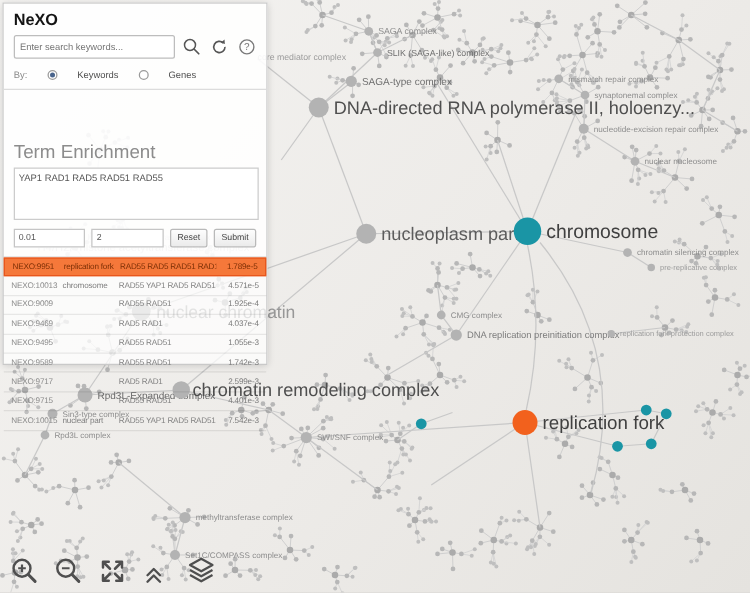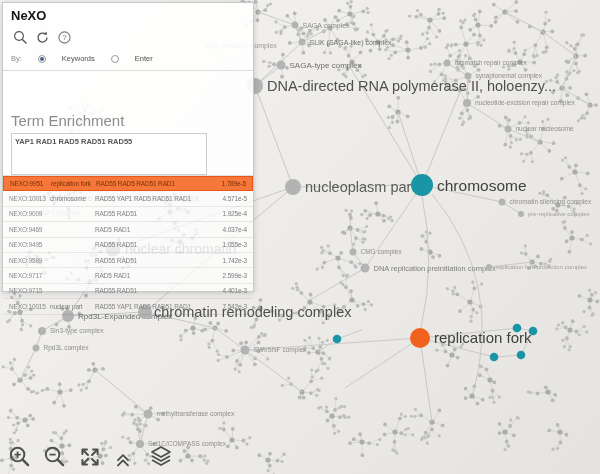--- a/index.html
+++ b/index.html
@@ -3,39 +3,39 @@
 <meta charset="utf-8">
 <style>
   html,body{margin:0;padding:0;background:#dddbd8;}
   .stage{position:relative;width:600px;height:474px;overflow:hidden;
          background:linear-gradient(130deg,#f4f3f1 0%,#edebe8 55%,#e5e3df 100%);
          font-family:"Liberation Sans",sans-serif;}
   #graph-svg{position:absolute;left:0;top:0;z-index:1;}
   #graph-svg text{font-family:"Liberation Sans",sans-serif;}
 
   
-  .panel{position:absolute;left:2px;top:2px;width:252px;height:290px;z-index:5;
+  .panel{position:absolute;left:2px;top:2px;width:212px;height:290px;z-index:5;
          background:rgba(255,255,255,0.72);border:1px solid #c9c9c9;
          box-shadow:0 1px 6px rgba(0,0,0,0.18);box-sizing:border-box;}
   .panel-top{background:rgba(255,255,255,0.62);}
   .panel-title{padding:5px 8px 2px;font-size:13px;font-weight:bold;color:#141414;}
   .search-row{display:flex;align-items:center;gap:4px;padding:3px 7px 0 8px;}
   .search-input{flex:1;min-width:0;height:17px;font-size:7.5px;color:#555;
         border:1px solid #bdbdbd;border-radius:2px;padding:0 4px;background:#fff;outline:none;
         font-family:"Liberation Sans",sans-serif;}
   .picon{width:18px;height:18px;display:flex;align-items:center;justify-content:center;cursor:pointer;}
   .by-row{display:flex;gap:16px;padding:8px 8px 7px;font-size:7.5px;color:#8a8a8a;}
   .radio-item{display:flex;align-items:center;gap:16px;color:#4f4f4f;cursor:pointer;}
   .radio{width:8px;height:8px;border:1px solid #9a9a9a;border-radius:50%;background:#fff;position:relative;box-sizing:border-box;}
   .radio.checked::after{content:"";position:absolute;left:1px;top:1px;right:1px;bottom:1px;border-radius:50%;background:#49648c;}
   .divider{border-top:1px solid #dcdcdc;}
   .section-heading{padding:5px 8px 4px;font-size:15px;color:#8c8c8c;margin-top:36px;}
   .query-box{display:block;margin:0 8px;width:196px;box-sizing:border-box;height:42px;resize:none;
         border:1px solid #cccccc;font-size:7.5px;color:#555;padding:3px;background:rgba(255,255,255,0.92);
-        font-family:"Liberation Sans",sans-serif;outline:none;font-weight:bold;}
+        font-family:"Liberation Sans",sans-serif;outline:none;}
   .param-row{display:flex;gap:5px;padding:7px 8px 7px;align-items:center;}
   .param{flex:1;min-width:0;height:13px;border:1px solid #c5c5c5;font-size:7px;color:#555;padding:0 3px;
         font-family:"Liberation Sans",sans-serif;outline:none;background:#fff;}
   .btn{height:15px;font-size:7px;color:#444;background:linear-gradient(#fdfdfd,#ebebeb);
         border:1px solid #b9b9b9;border-radius:2px;padding:0 5px;cursor:pointer;
         font-family:"Liberation Sans",sans-serif;}
   .results{border-top:1px solid #e0e0e0;}
   .rrow{display:flex;align-items:center;height:15.4px;padding:0 6px;
         border-bottom:1px solid rgba(0,0,0,0.08);font-size:6.5px;color:#8a8a8a;
         letter-spacing:-0.15px;white-space:nowrap;overflow:hidden;box-sizing:border-box;cursor:pointer;}
@@ -2200,20 +2200,21 @@
       <text x="148" y="446.34" font-size="6.5" fill="#8d8d8d">Set1C/COMPASS complex</text>
       <circle cx="420" cy="338" r="10" fill="#f2611d"></circle>
       <text x="434" y="343.4" font-size="15" fill="#404040">replication fork</text>
     </svg>
 
   <div class="panel">
     <div class="panel-top">
       <div class="panel-title">NeXO</div>
 
       <div class="search-row">
+        <input class="search-input" type="text" placeholder="Enter search keywords..." style="">
         <span class="picon">
           <svg width="15" height="15" viewBox="0 0 15 15">
             <circle cx="6" cy="6" r="4.4" fill="none" stroke="#555" stroke-width="1.2"></circle>
             <line x1="9.4" y1="9.4" x2="13" y2="13" stroke="#555" stroke-width="1.4" stroke-linecap="round"></line>
           </svg>
         </span>
         <span class="picon">
           <svg width="15" height="15" viewBox="0 0 15 15">
             <path d="M12,7.5a4.5,4.5 0 1 1 -1.4,-3.2" fill="none" stroke="#555" stroke-width="1.3"></path>
             <path d="M11.6,1.6 L11.9,5.1 8.6,4.2 Z" fill="#555"></path>
@@ -2228,30 +2229,36 @@
       </div>
 
       <div class="by-row">
         <span>By:</span>
         <span class="radio-item">
           <span class="radio checked"></span>
           <span>Keywords</span>
         </span>
         <span class="radio-item">
           <span class="radio"></span>
-          <span>Enter</span>
+          <span>Genes</span>
         </span>
       </div>
 
       <div class="divider"></div>
 
       <div class="section-heading">Term Enrichment</div>
 
       <textarea class="query-box" style="">YAP1 RAD1 RAD5 RAD51 RAD55</textarea>
 
+      <div class="param-row">
+        <input class="param" type="text" value="0.01" style="">
+        <input class="param" type="text" value="2" style="">
+        <button class="btn">Reset</button>
+        <button class="btn">Submit</button>
+      </div>
     </div>
 
     <div class="results" id="results">
         <div class="rrow sel">
           <span class="c-id">NEXO:9951</span>
           <span class="c-term">replication fork</span>
           <span class="c-genes">RAD55 RAD5 RAD51 RAD1</span>
           <span class="c-pval">1.789e-5</span>
         </div>
         <div class="rrow">

